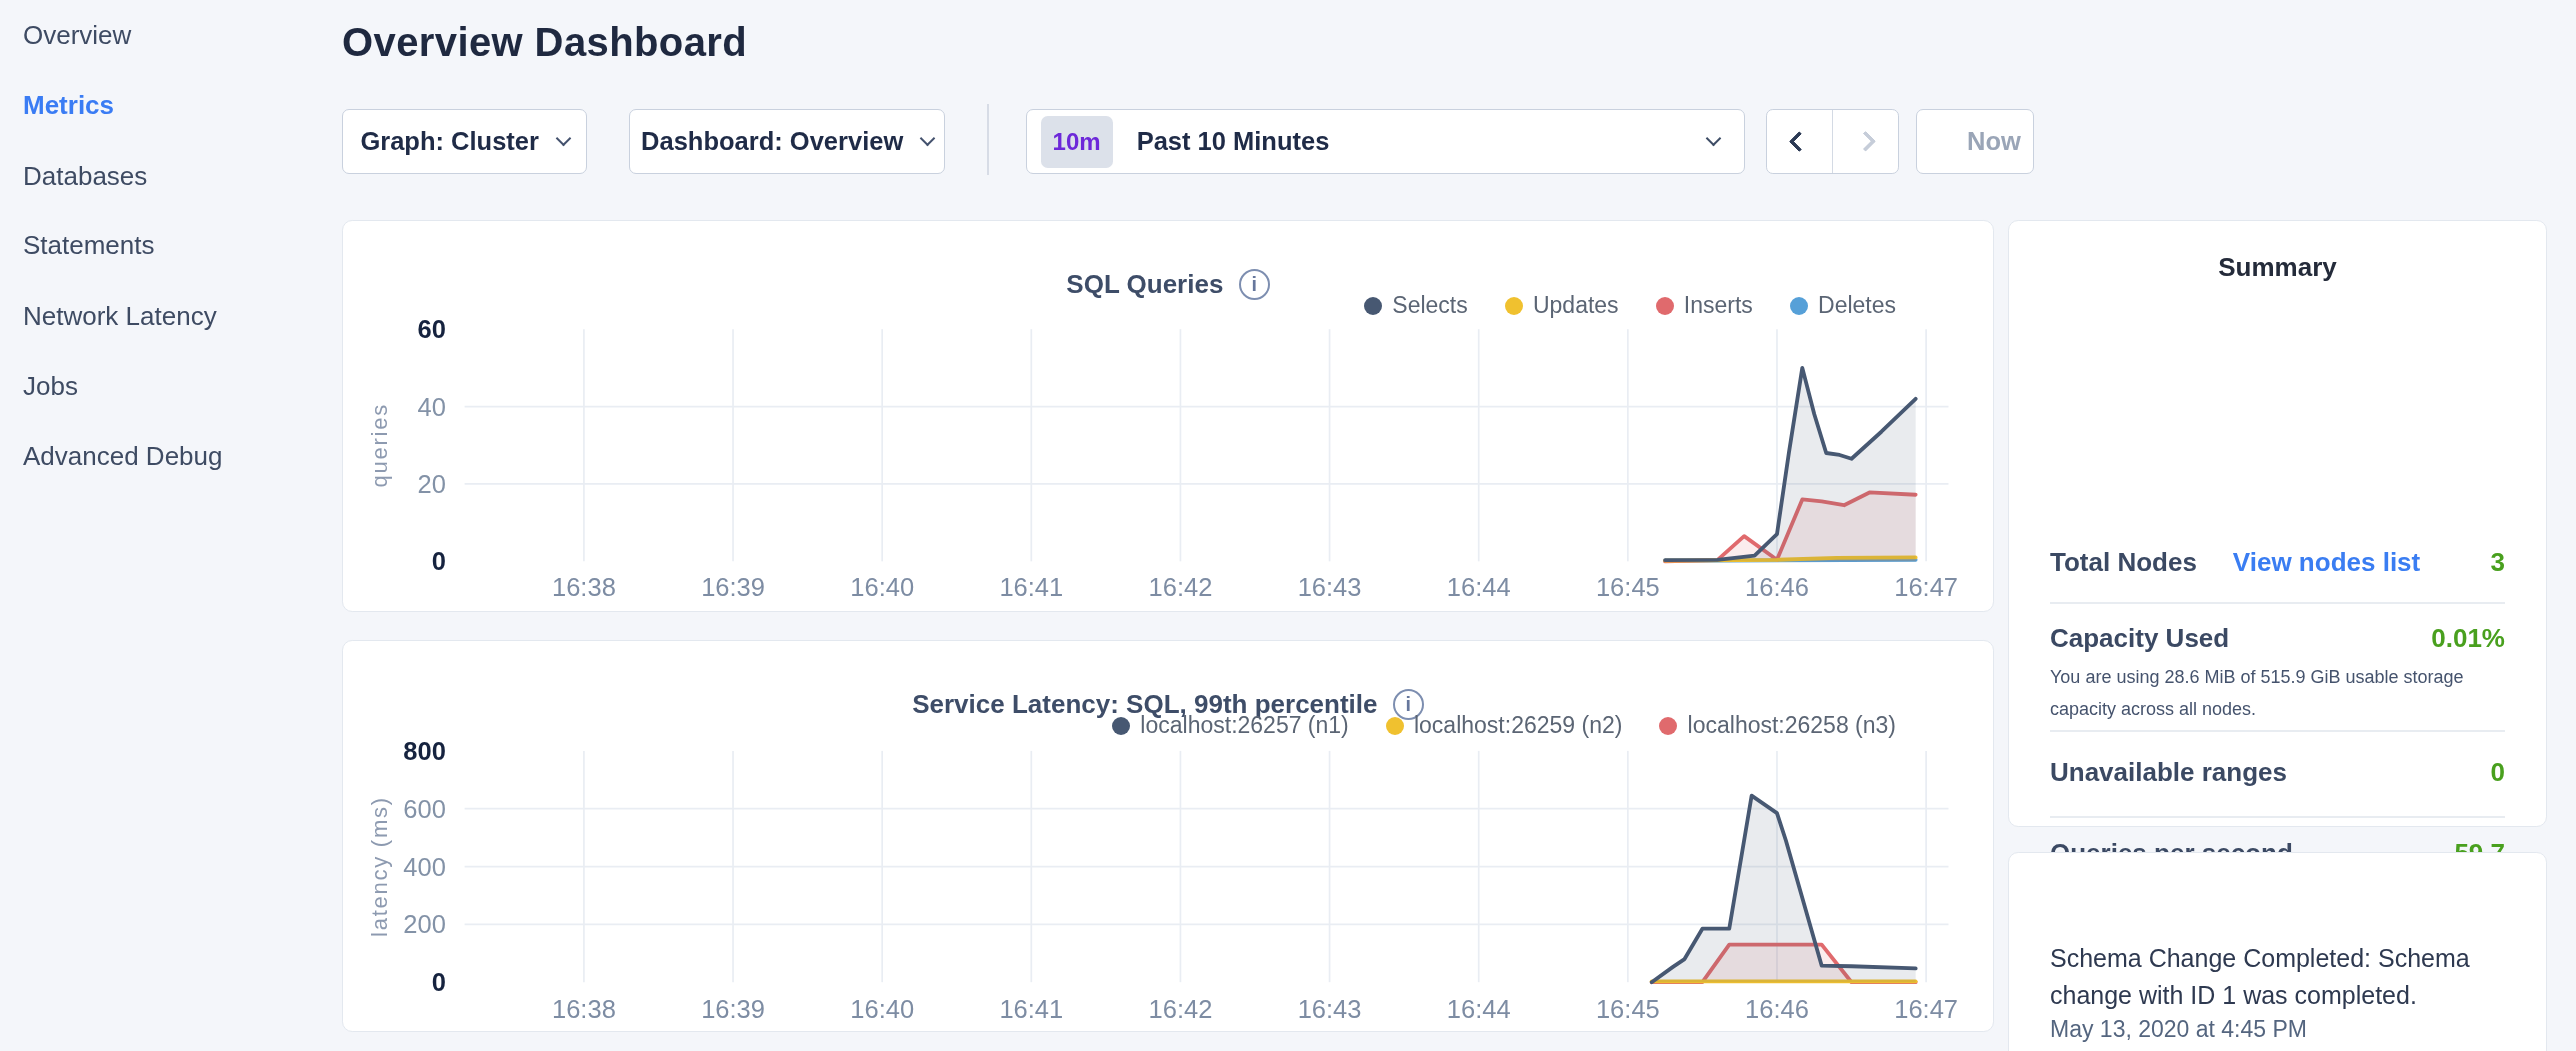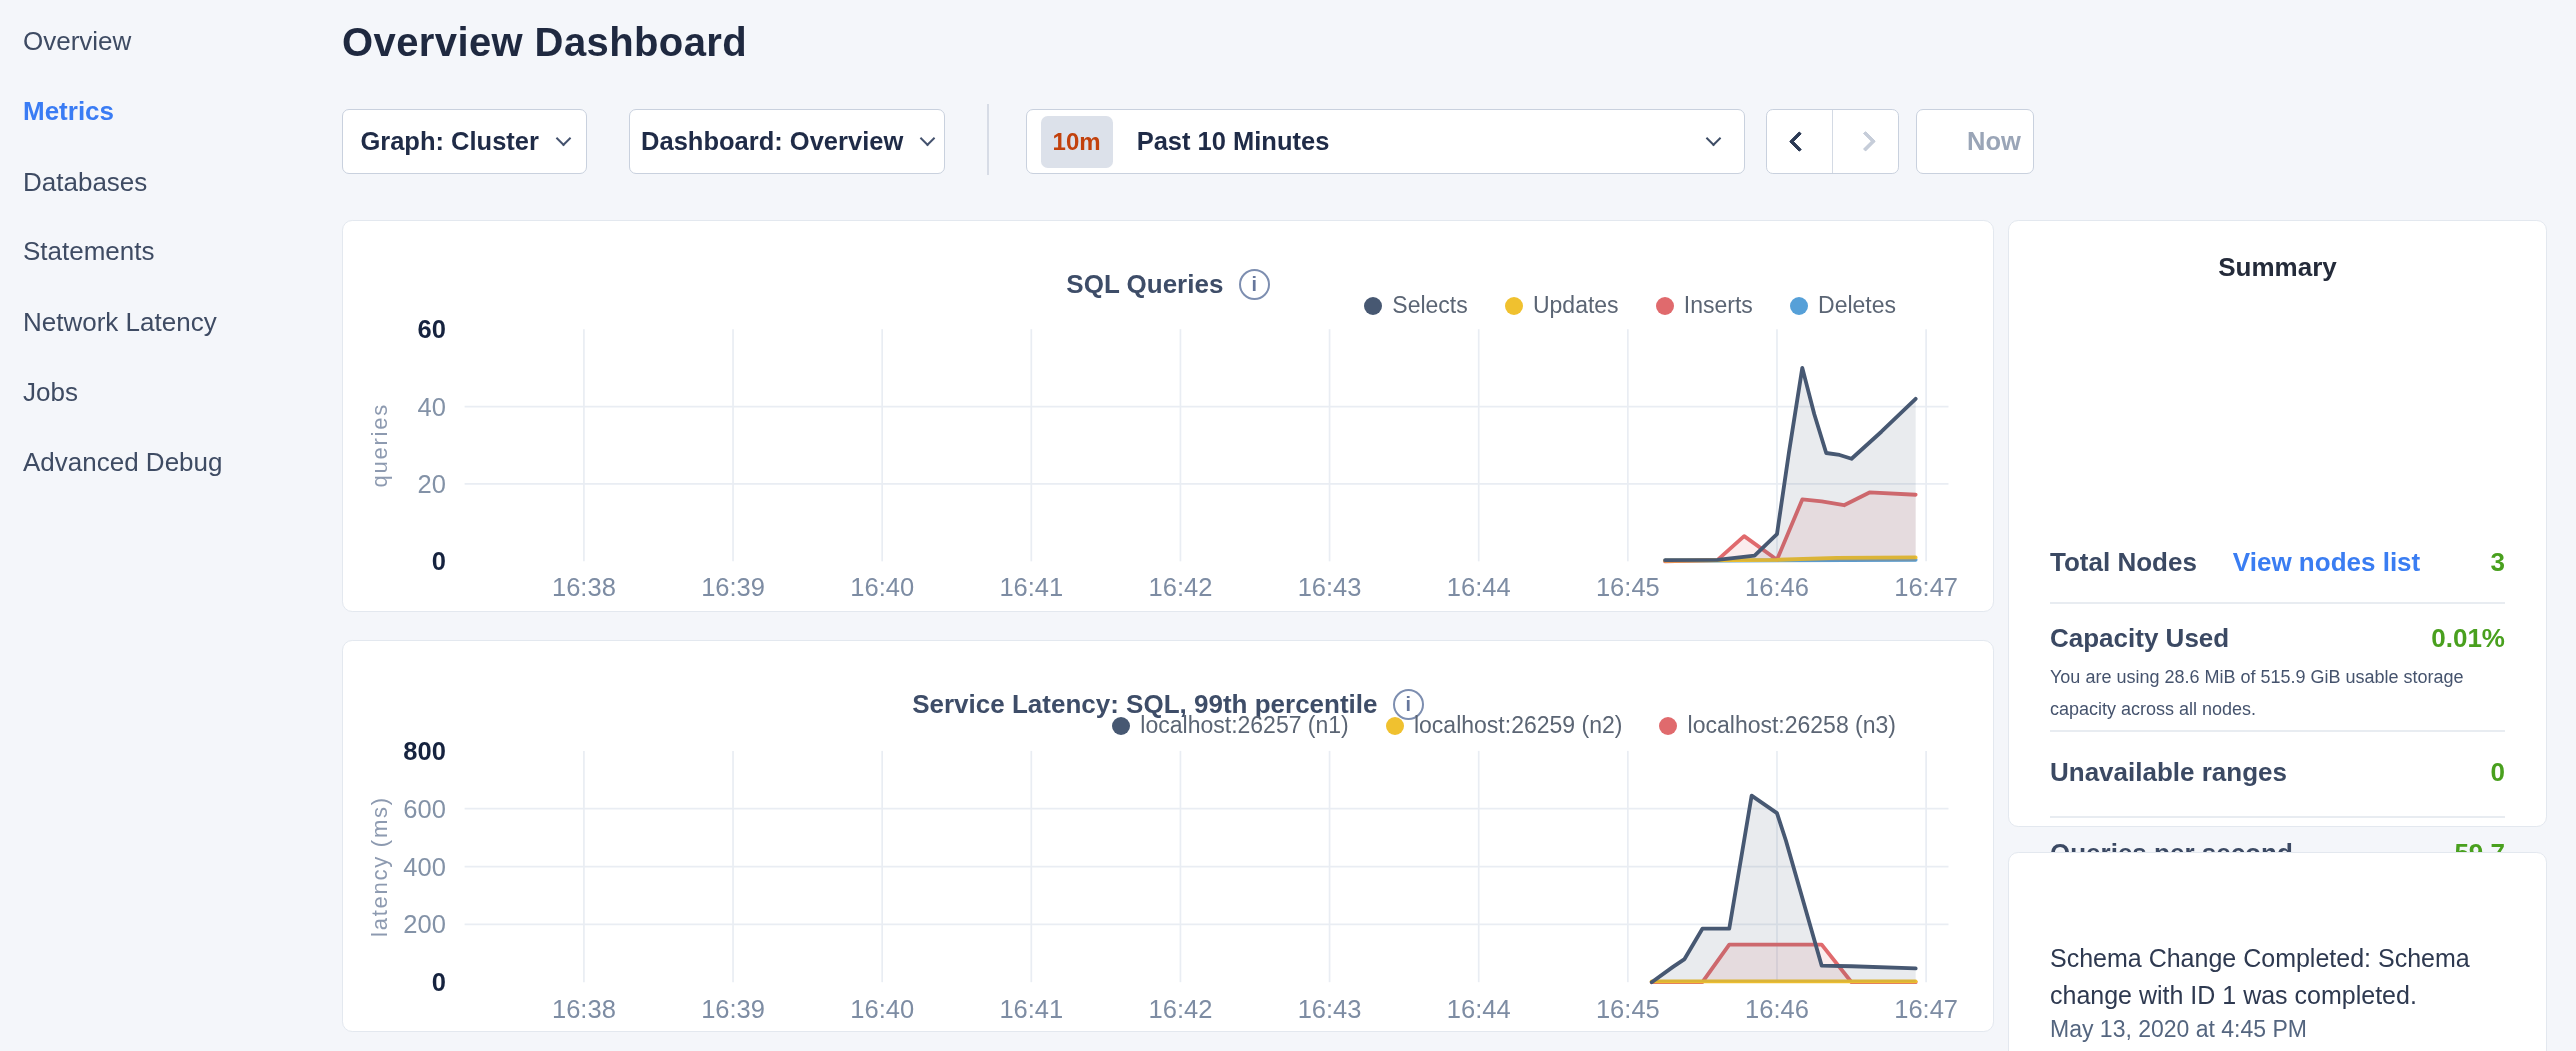--- a/index.html
+++ b/index.html
@@ -4,21 +4,21 @@
 <style>
   * { margin:0; padding:0; box-sizing:border-box; }
   html,body { width:2576px; height:1051px; overflow:hidden; }
   body {
     background:#f4f6fa;
     font-family:"Liberation Sans", sans-serif;
     color:#3e4b63;
     position:relative;
   }
   
-  .sidebar { position:absolute; left:0; top:8px; width:340px; height:760px; }
+  .sidebar { position:absolute; left:0; top:2px; width:340px; height:760px; }
   .nav-item {
     position:absolute; left:23px; height:37px; line-height:37px;
     font-size:26px; font-weight:500; color:#3e4b63; cursor:pointer; white-space:nowrap;
   }
   .nav-item.active { color:#3a7cf4; font-weight:700; }
   
   .page-title {
     position:absolute; left:342px; top:20.4px;
     font-size:40px; font-weight:600; color:#1f2940; letter-spacing:0.4px;
   }
@@ -31,21 +31,21 @@
   }
   .chev {
     display:inline-block; width:11px; height:11px;
     border-right:2.6px solid #44526e; border-bottom:2.6px solid #44526e;
     transform:rotate(45deg); margin-left:18.7px; margin-top:-6.8px;
   }
   .ctl-divider { position:absolute; left:987px; top:104px; width:1.7px; height:71px; background:#d7dce6; }
   .time-selector { left:1026px; width:719px; justify-content:flex-start; padding:0 25.5px 0 13.6px; }
   .time-badge {
     background:#dce1ea; border-radius:6.8px; padding:12px 12px;
-    font-size:24px; font-weight:700; color:#c2410c;
+    font-size:24px; font-weight:700; color:#6d28d9;
   }
   .time-label { margin-left:24px; }
   .time-chev { margin-left:auto; border-color:#3e4d66; border-width:2.1px; }
   .pn-group {
     position:absolute; left:1766px; top:109px; width:133px; height:65px;
     background:#fff; border:1.7px solid #c9d1de; border-radius:6.8px;
     display:flex; cursor:pointer;
   }
   .pn-cell { width:50%; display:flex; align-items:center; justify-content:center; }
   .pn-cell:first-child { border-right:1.7px solid #d4dae4; }

